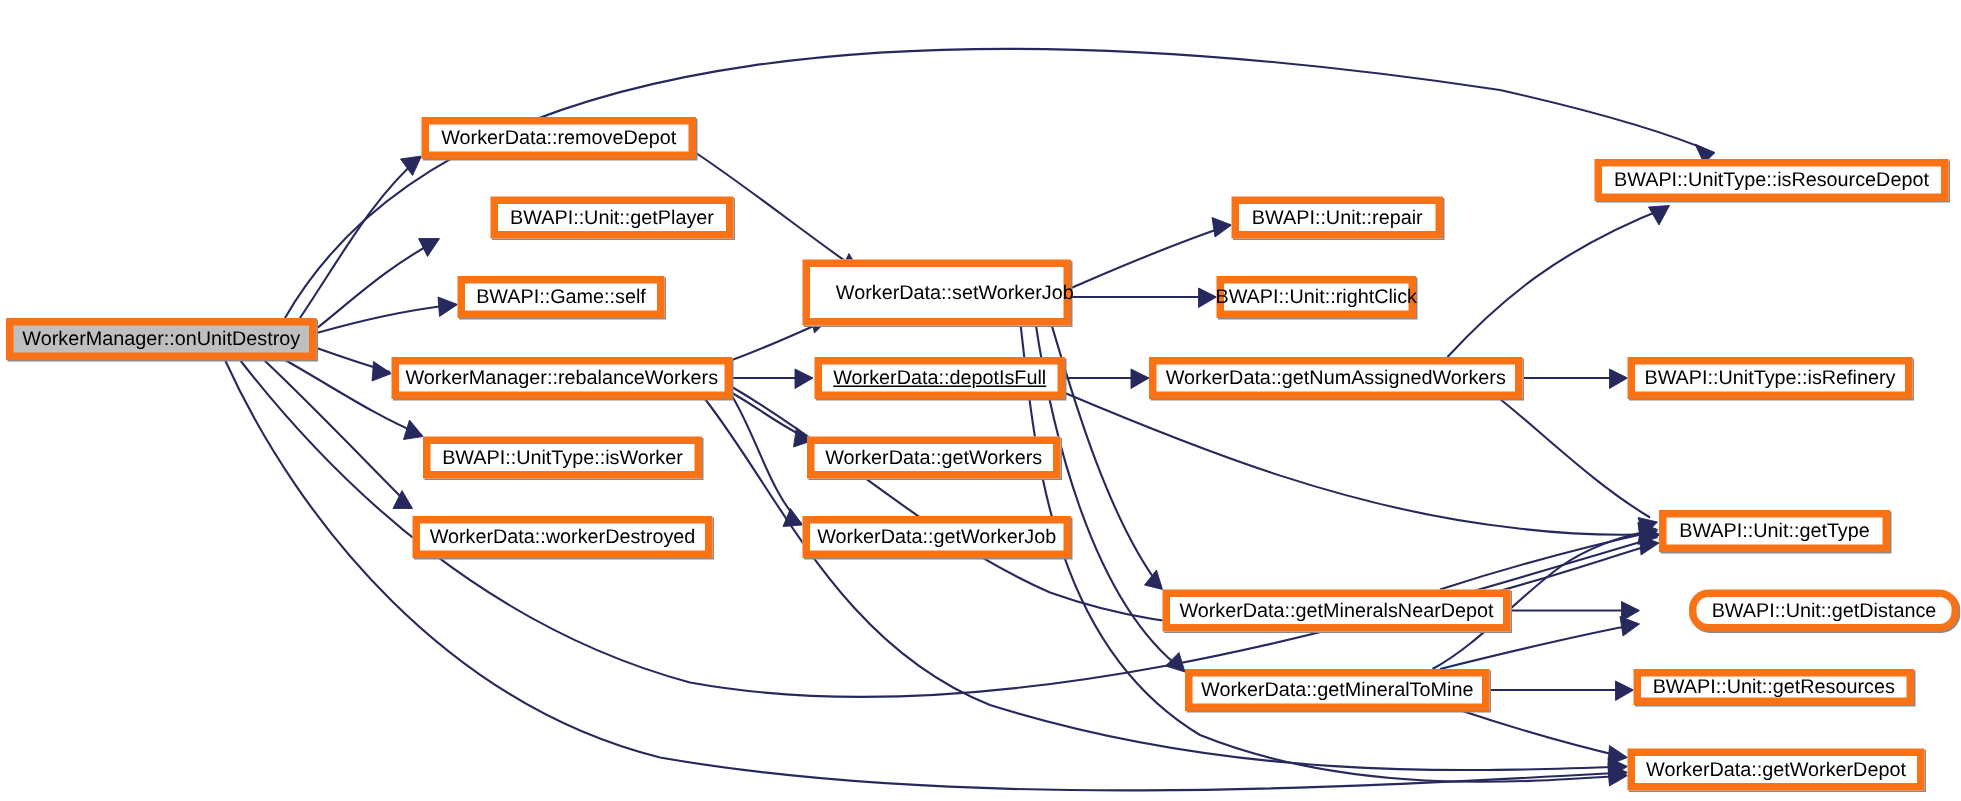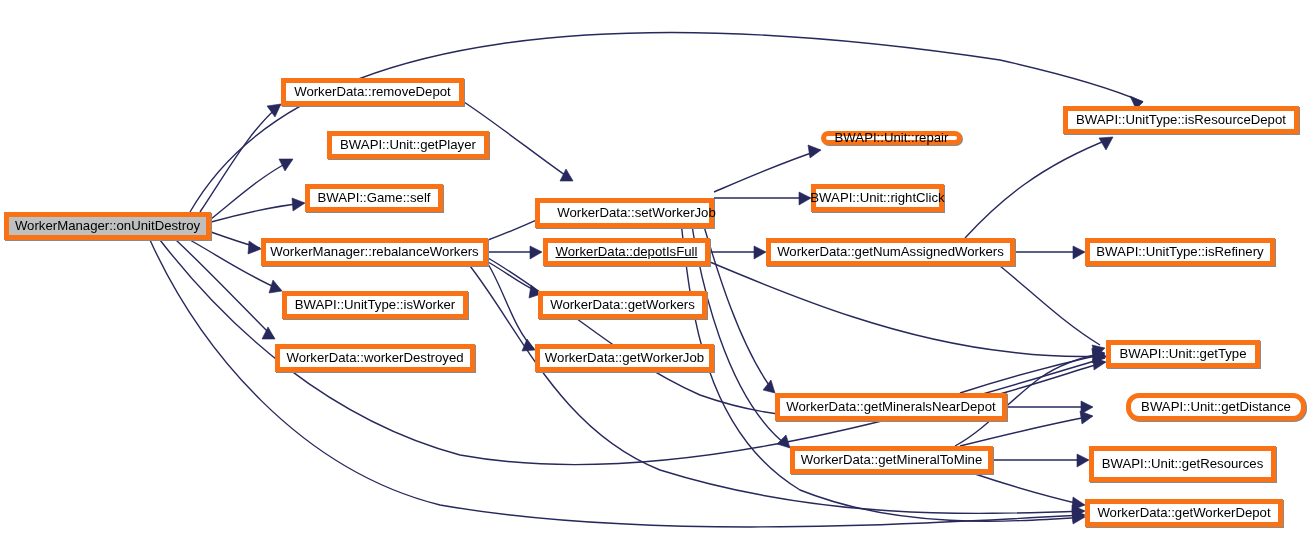--- a/index.html
+++ b/index.html
@@ -121,33 +121,33 @@
       </div>
       <div class="node-box" style="left: 261px; top: 238px; width: 227px; height: 28px;">
         <span class="node-label">WorkerManager::rebalanceWorkers</span>
       </div>
       <div class="node-box" style="left: 282px; top: 291px; width: 186px; height: 28px;">
         <span class="node-label">BWAPI::UnitType::isWorker</span>
       </div>
       <div class="node-box" style="left: 275px; top: 344px; width: 200px; height: 28px;">
         <span class="node-label">WorkerData::workerDestroyed</span>
       </div>
-      <div class="node-box" style="left: 535px; top: 198px; width: 179px; height: 30px; padding-left: 24px;">
+      <div class="node-box" style="left: 535px; top: 173px; width: 179px; height: 44px; padding-left: 24px;">
         <span class="node-label">WorkerData::setWorkerJob</span>
       </div>
       <div class="node-box" style="left: 543px; top: 238px; width: 167px; height: 28px; text-decoration: underline;">
         <span class="node-label">WorkerData::depotIsFull</span>
       </div>
       <div class="node-box" style="left: 538px; top: 291px; width: 169px; height: 28px;">
         <span class="node-label">WorkerData::getWorkers</span>
       </div>
       <div class="node-box" style="left: 535px; top: 344px; width: 179px; height: 28px;">
         <span class="node-label">WorkerData::getWorkerJob</span>
       </div>
-      <div class="node-box" style="left: 821px; top: 131px; width: 141px; height: 14px; border-radius: 11px;">
+      <div class="node-box" style="left: 821px; top: 131px; width: 141px; height: 28px;">
         <span class="node-label">BWAPI::Unit::repair</span>
       </div>
       <div class="node-box" style="left: 811px; top: 184px; width: 133px; height: 28px;">
         <span class="node-label">BWAPI::Unit::rightClick</span>
       </div>
       <div class="node-box" style="left: 766px; top: 238px; width: 249px; height: 28px; text-align: right;">
         <span class="node-label">WorkerData::getNumAssignedWorkers</span>
       </div>
       <div class="node-box" style="left: 775px; top: 393px; width: 232px; height: 28px;">
         <span class="node-label">WorkerData::getMineralsNearDepot</span>
@@ -160,20 +160,20 @@
       </div>
       <div class="node-box" style="left: 1085px; top: 238px; width: 190px; height: 28px;">
         <span class="node-label">BWAPI::UnitType::isRefinery</span>
       </div>
       <div class="node-box" style="left: 1106px; top: 340px; width: 154px; height: 28px;">
         <span class="node-label">BWAPI::Unit::getType</span>
       </div>
       <div class="node-box" style="left: 1126px; top: 393px; width: 180px; height: 28px; border-radius: 13px;">
         <span class="node-label">BWAPI::Unit::getDistance</span>
       </div>
-      <div class="node-box" style="left: 1089px; top: 446px; width: 187px; height: 36px;">
+      <div class="node-box" style="left: 1089px; top: 446px; width: 187px; height: 24px;">
         <span class="node-label">BWAPI::Unit::getResources</span>
       </div>
       <div class="node-box" style="left: 1085px; top: 499px; width: 198px; height: 28px;">
         <span class="node-label">WorkerData::getWorkerDepot</span>
       </div>
     </div>
 </div>
 
 </body></html>

